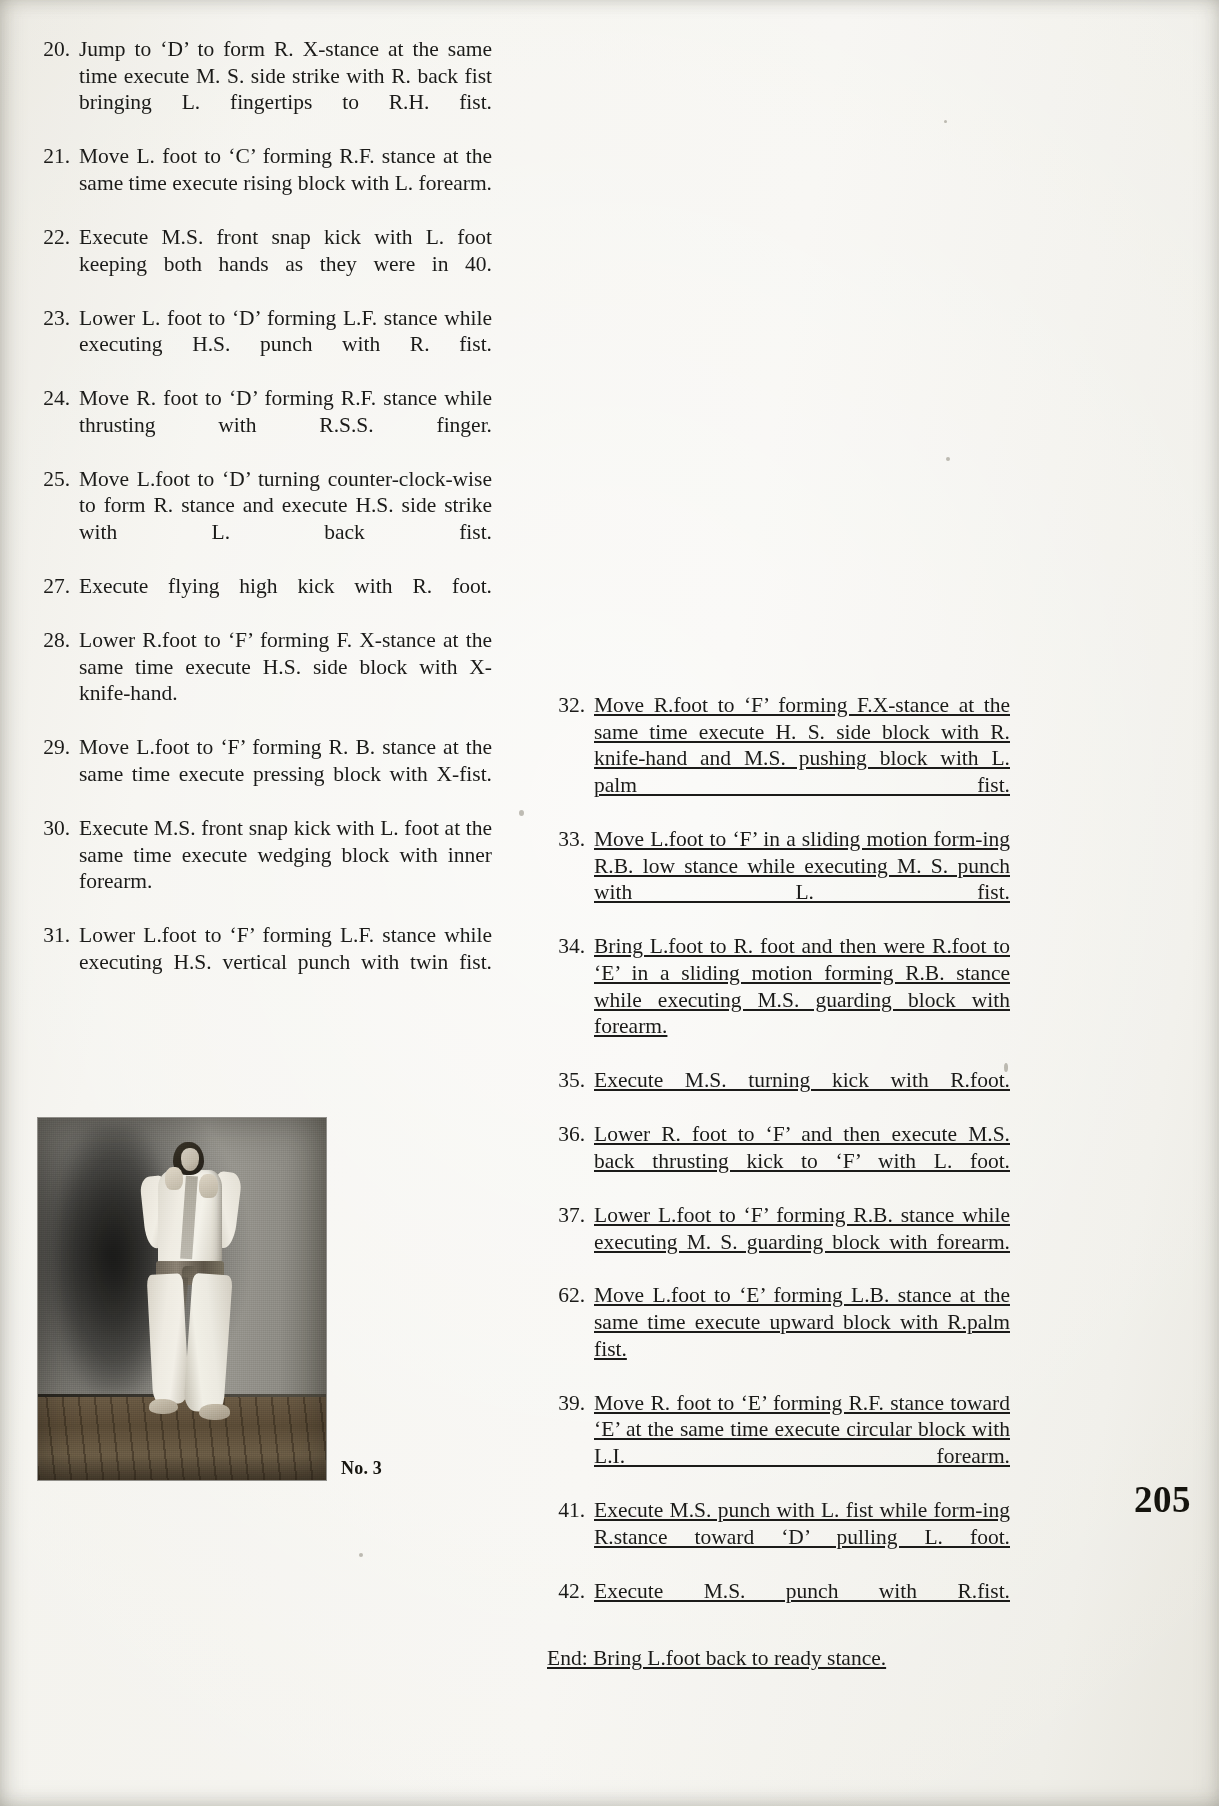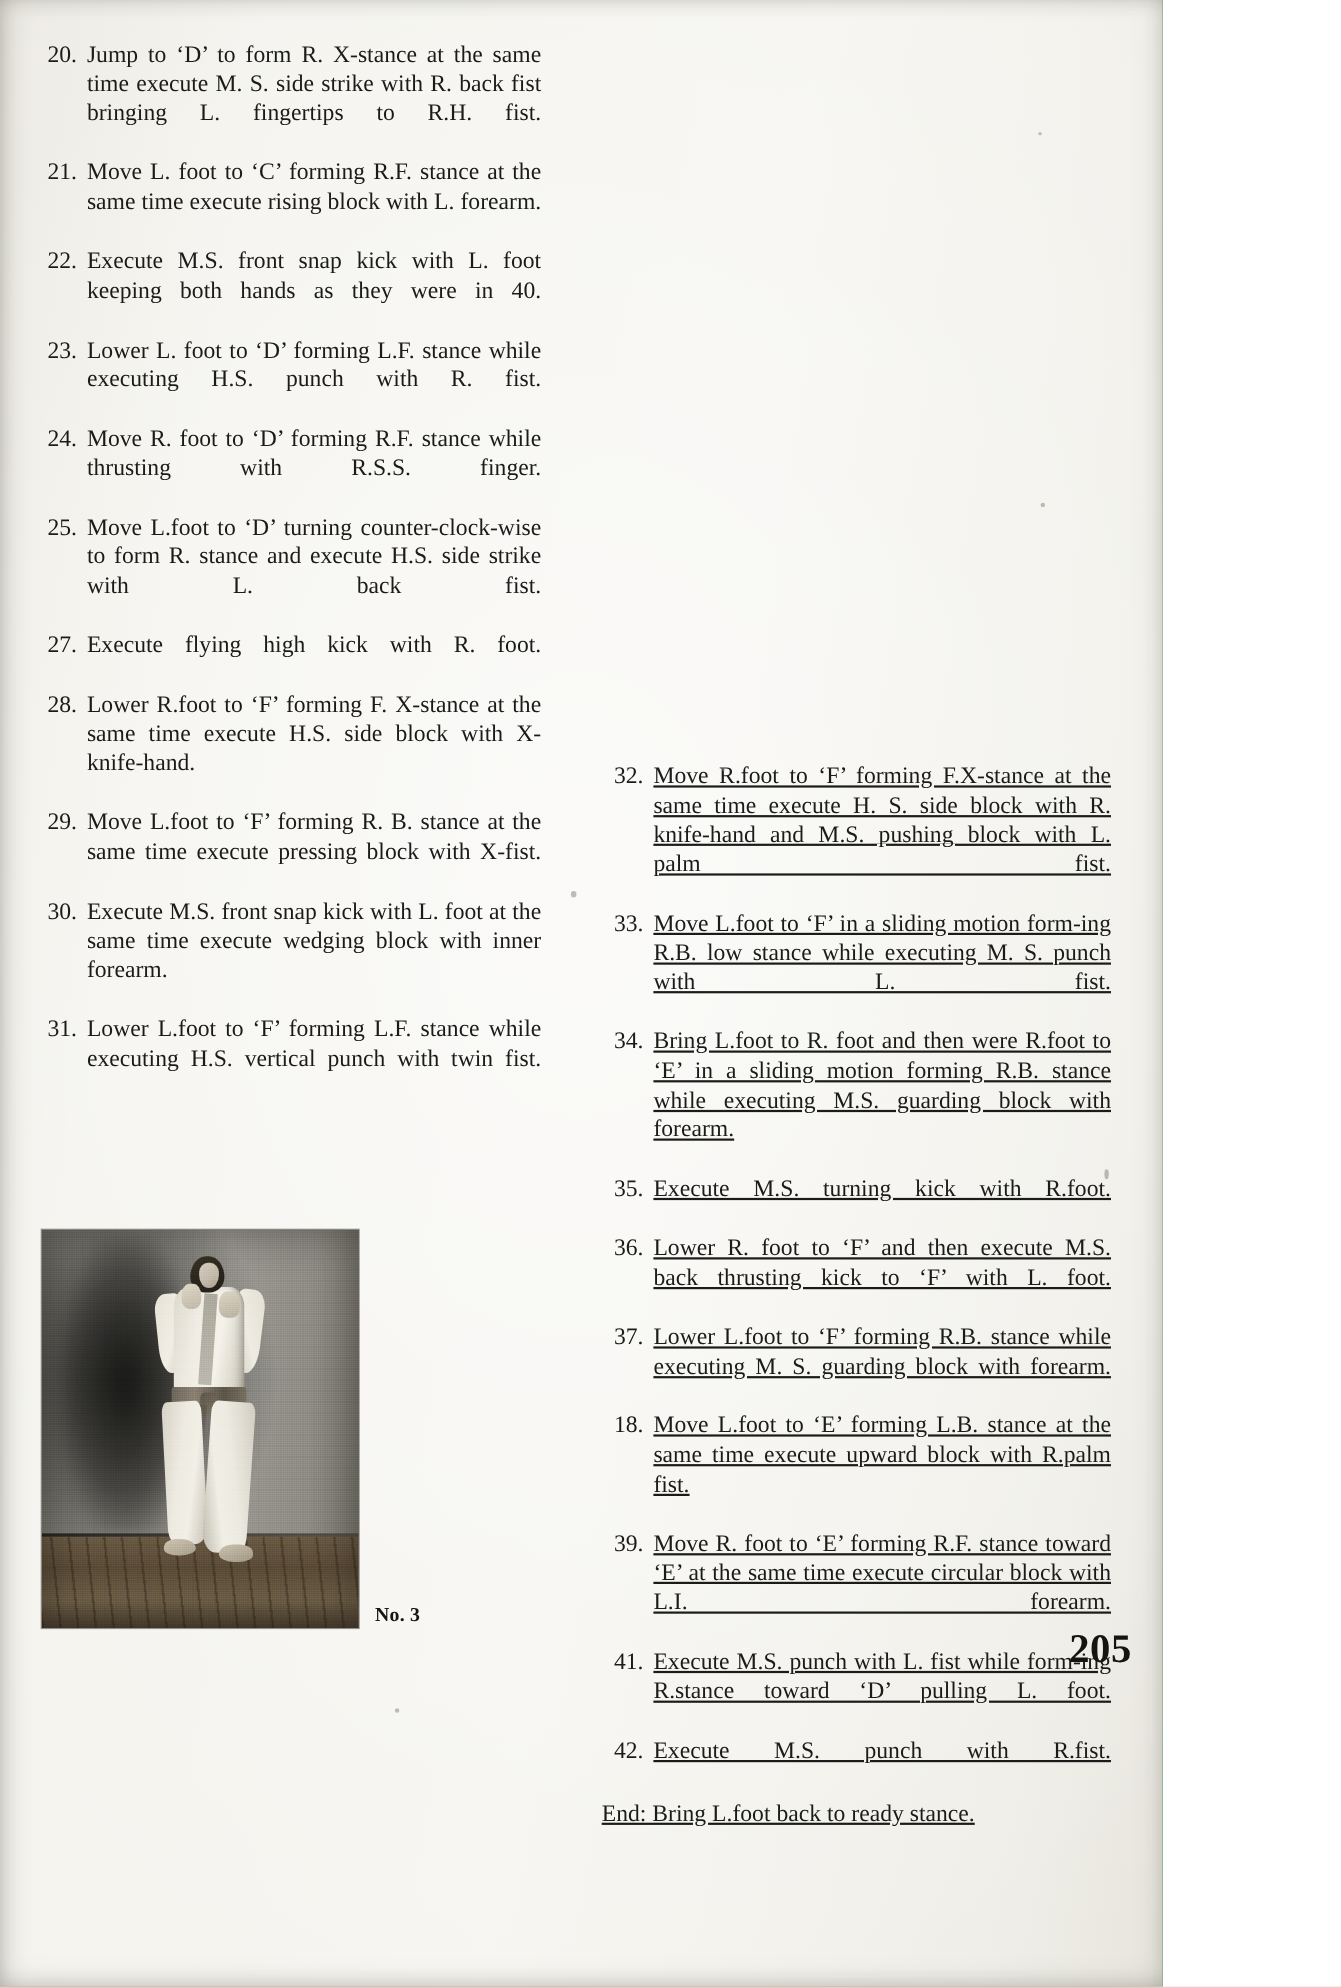--- a/index.html
+++ b/index.html
@@ -2,23 +2,23 @@
 <html><head>
 <meta charset="utf-8">
 <style>
   html, body {
     margin: 0;
     padding: 0;
     background: #ffffff;
   }
   #page {
     position: relative;
-    width: 1057px;
+    width: 1219px;
     height: 1806px;
-    background: #15803d;
+    background: #7dd3fc;
     overflow: hidden;
     font-family: "Liberation Serif", "DejaVu Serif", serif;
     color: #1b1b19;
   }
   
   #paper-texture {
     position: absolute;
     inset: 0;
     background:
       radial-gradient(ellipse 120% 100% at 50% 45%, rgba(255,255,255,0.55) 0%, rgba(255,255,255,0.0) 62%),
@@ -68,21 +68,21 @@
     display: block;
   }
   
   ol.steps li .txt::after {
     content: "";
     display: inline-block;
     width: 100%;
   }
 
   .end-line {
-    margin-top: 4px;
+    margin-top: 14px;
     padding-left: 2px;
     font-size: 21.5px;
     line-height: 26.7px;
   }
 
   
   #photo-figure {
     position: absolute;
     left: 38px;
     top: 1118px;
@@ -350,21 +350,21 @@
         </li>
         <li>
           <span class="num">36.</span>
           <span class="txt">Lower R. foot to ‘F’ and then execute M.S. back thrusting kick to ‘F’ with L. foot.</span>
         </li>
         <li>
           <span class="num">37.</span>
           <span class="txt">Lower L.foot to ‘F’ forming R.B. stance while executing M. S. guarding block with forearm.</span>
         </li>
         <li>
-          <span class="num">18.</span>
+          <span class="num">62.</span>
           <span class="txt">Move L.foot to ‘E’ forming L.B. stance at the same time execute upward block with R.palm fist.</span>
         </li>
         <li>
           <span class="num">39.</span>
           <span class="txt">Move R. foot to ‘E’ forming R.F. stance toward ‘E’ at the same time execute circular block with L.I. forearm.</span>
         </li>
         <li>
           <span class="num">41.</span>
           <span class="txt">Execute M.S. punch with L. fist while form-ing R.stance toward ‘D’ pulling L. foot.</span>
         </li>

